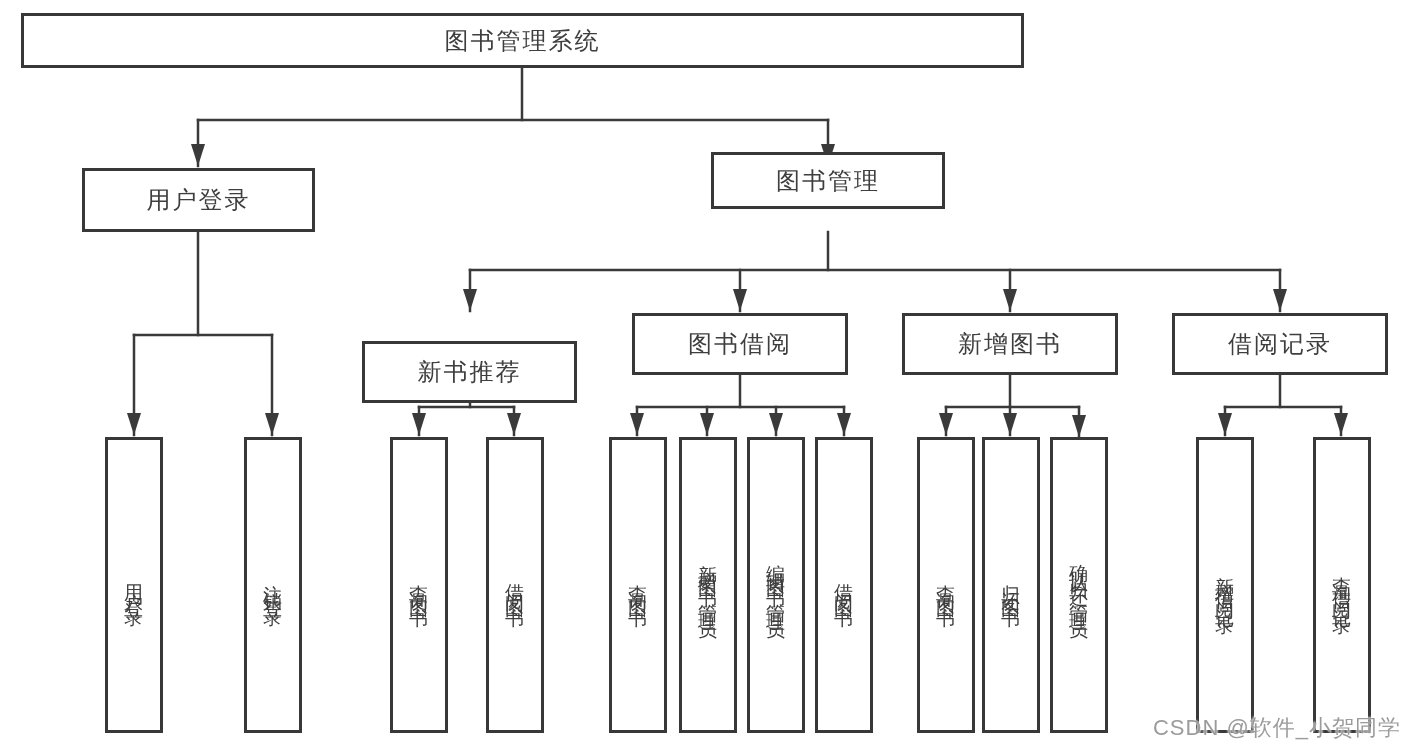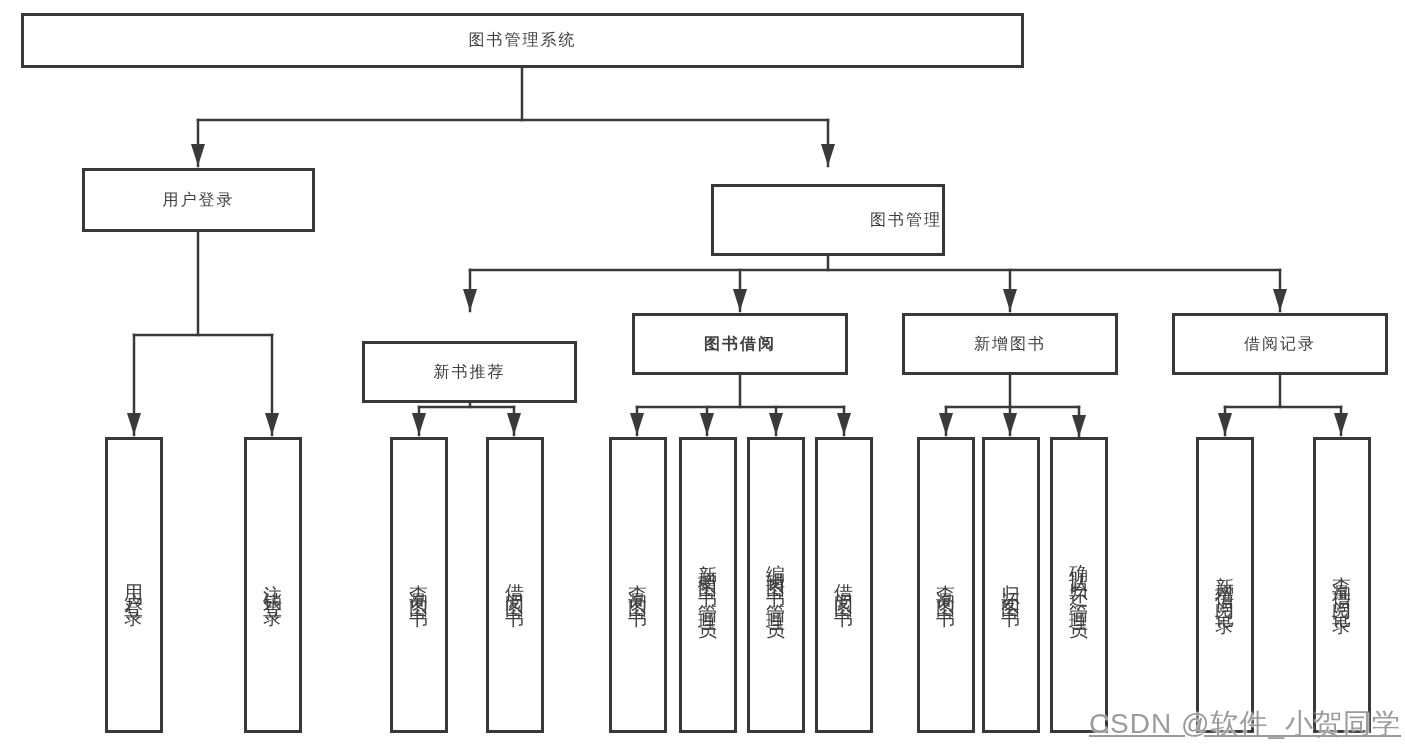--- a/index.html
+++ b/index.html
@@ -25,40 +25,40 @@
     position: absolute;
     box-sizing: border-box;
     border: 3px solid #383838;
     background: #ffffff;
     display: flex;
     align-items: center;
     justify-content: center;
     color: #3e3e3e;
   }
   .hbox {
-    font-size: 16px;
+    font-size: 24px;
     letter-spacing: 2px;
   }
   .vbox {
     font-size: 19px;
   }
   .vbox .vlabel {
     writing-mode: vertical-rl;
     text-orientation: mixed;
     letter-spacing: 8px;
     line-height: 1;
   }
   
   #n-root   { left: 21px;  top: 13px;  width: 1003px; height: 55px; }
   
   #n-login  { left: 82px;  top: 168px; width: 233px;  height: 64px; }
-  #n-mgmt   { left: 711px; top: 184px; width: 234px;  height: 72px; justify-content: flex-end; }
+  #n-mgmt   { left: 711px; top: 152px; width: 234px;  height: 57px; }
   
   #n-newrec { left: 362px; top: 313px; width: 215px;  height: 62px; margin-top: 28px; }
-  #n-borrow { left: 632px; top: 313px; width: 216px;  height: 62px; font-weight: bold; }
+  #n-borrow { left: 632px; top: 313px; width: 216px;  height: 62px; }
   #n-curr   { left: 902px; top: 313px; width: 216px;  height: 62px; }
   #n-record { left: 1172px;top: 313px; width: 216px;  height: 62px; }
   
   .leaf     { top: 437px; width: 58px; height: 296px; }
   #l-ulogin  { left: 105px; }
   #l-logout  { left: 244px; }
   #l-nbq     { left: 390px; }
   #l-nbb     { left: 486px; }
   #l-bbq     { left: 609px; }
   #l-bba     { left: 679px; }
@@ -66,26 +66,25 @@
   #l-bbb     { left: 815px; }
   #l-cbq     { left: 917px; }
   #l-cbr     { left: 982px; }
   #l-cbc     { left: 1050px; }
   #l-bra     { left: 1196px; }
   #l-brq     { left: 1313px; }
   .watermark {
     position: absolute;
     right: 4px;
     bottom: 4px;
-    font-size: 28px;
+    font-size: 22px;
     color: #9b9b9b;
     letter-spacing: 1px;
     text-shadow: 1px 1px 2px rgba(255,255,255,0.9), -1px -1px 2px rgba(255,255,255,0.9);
     z-index: 5;
-    text-decoration: underline;
   }
   .line { stroke: #3a3a3a; stroke-width: 2.5; fill: none; stroke-linecap: square; }
 </style>
 </head>
 <body>
 
 <div class="canvas">
 
   <svg class="connector-layer" width="1405" height="747" viewBox="0 0 1405 747">
     <defs>

